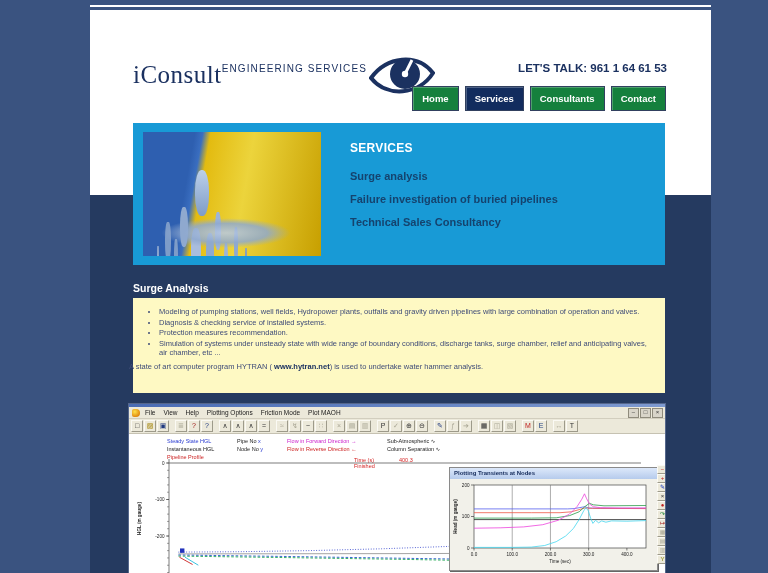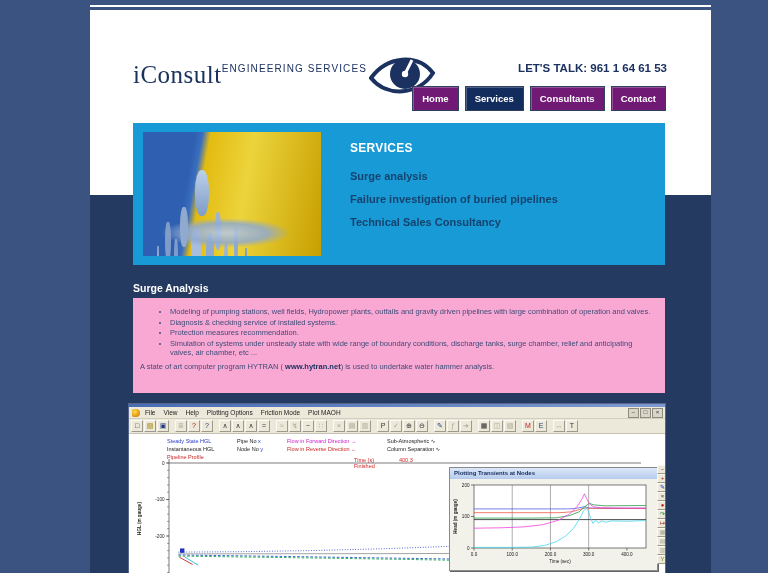--- a/index.html
+++ b/index.html
@@ -14,40 +14,40 @@
   
   .logo{position:absolute;left:43px;top:48px;display:flex;align-items:flex-start;}
   .logo-text{display:flex;flex-direction:row;align-items:flex-start;margin-top:14px;}
   .logo-name{font-family:"Liberation Serif",serif;font-size:25px;color:#1b3160;line-height:26px;letter-spacing:.5px;}
   .logo-tagline{font-size:10px;color:#1b3160;letter-spacing:1.1px;margin-top:1px;}
   .logo-eye{margin-left:2px;}
 
   .lets-talk{position:absolute;right:44px;top:62px;font-size:11.5px;font-weight:bold;color:#1b3160;text-align:right;}
 
   #nav{position:absolute;right:45px;top:86px;display:flex;gap:6px;}
-  .nav-btn{background:#701a75;color:#fff;font-size:9.5px;font-weight:bold;padding:6px 9px;border:1px solid #31405f;box-shadow:inset 1px 1px 0 rgba(255,255,255,.25);cursor:pointer;}
+  .nav-btn{background:#15803d;color:#fff;font-size:9.5px;font-weight:bold;padding:6px 9px;border:1px solid #31405f;box-shadow:inset 1px 1px 0 rgba(255,255,255,.25);cursor:pointer;}
   .nav-btn.active{background:#122c5e;}
 
   
   .banner{position:absolute;left:43px;top:123px;width:532px;height:142px;background:#189ad6;}
   .splash{position:absolute;left:10px;top:9px;width:178px;height:124px;overflow:hidden;
     background:linear-gradient(100deg,#2e5fb0 0%,#2e5fb0 26%,#3a6ec0 30%,#e3bb10 34%,#ecd43c 56%,#c79f00 100%);}
   .splash:before{content:"";position:absolute;left:52px;top:38px;width:14px;height:46px;border-radius:45%;
     background:linear-gradient(#bcd0ea,#7e9cc8);box-shadow:-18px 34px 0 -3px #8fa9cf,16px 38px 0 -4px #9db4d8,
     -34px 48px 0 -4px #7e9cc8,34px 52px 0 -5px #8fa9cf,-6px 56px 0 -2px #a9bddd,8px 60px 0 -3px #8fa9cf,
     -26px 64px 0 -5px #7e9cc8,24px 68px 0 -5px #9db4d8,-44px 70px 0 -6px #8fa9cf,44px 72px 0 -6px #7e9cc8;}
   .splash:after{content:"";position:absolute;left:18px;top:86px;width:130px;height:30px;border-radius:50%;
     background:radial-gradient(ellipse at center,#b8c9e4 0%,#8fa9cf 45%,transparent 70%);opacity:.85;}
   .banner-title{position:absolute;left:217px;top:18px;font-size:12px;font-weight:bold;color:#fff;letter-spacing:.3px;}
   #banner-items{position:absolute;left:217px;top:42px;}
   .banner-item{font-size:11px;font-weight:bold;color:#15436e;line-height:23px;cursor:pointer;}
 
   
   .surge-heading{position:absolute;left:43px;top:282px;font-size:10.5px;font-weight:bold;color:#fff;}
-  .surge-box{position:absolute;left:43px;top:298px;width:532px;height:95px;background:#f9a8d4;box-sizing:border-box;padding:9px 14px 0 11px;}
+  .surge-box{position:absolute;left:43px;top:298px;width:532px;height:95px;background:#fef9c3;box-sizing:border-box;padding:9px 14px 0 0;}
   #bullets{margin:0;padding:0 0 0 26px;}
   #bullets li{font-size:7.5px;line-height:9px;color:#3f4c78;margin-bottom:1.5px;}
   .surge-footer{font-size:7.5px;color:#3f4c78;margin-top:5px;margin-left:-4px;}
   .hytran-link{font-weight:bold;color:#1b3160;cursor:pointer;}
 
   
   .app{position:absolute;left:38px;top:403px;width:538px;height:172px;background:#ece9da;border:1px solid #55678c;box-sizing:border-box;}
   .app-topstrip{position:absolute;left:0;top:0;width:100%;height:3px;background:linear-gradient(90deg,#4a6cb4,#7e9ad0);}
   .menubar{position:absolute;left:0;top:3px;width:100%;height:12px;background:#ece9da;display:flex;align-items:center;border-bottom:1px solid #d2cebe;box-sizing:border-box;}
   .app-icon{width:8px;height:8px;margin:0 5px 0 3px;background:radial-gradient(circle at 35% 35%,#ffe14a,#e08a10 70%);border-radius:2px 4px 4px 2px;}

